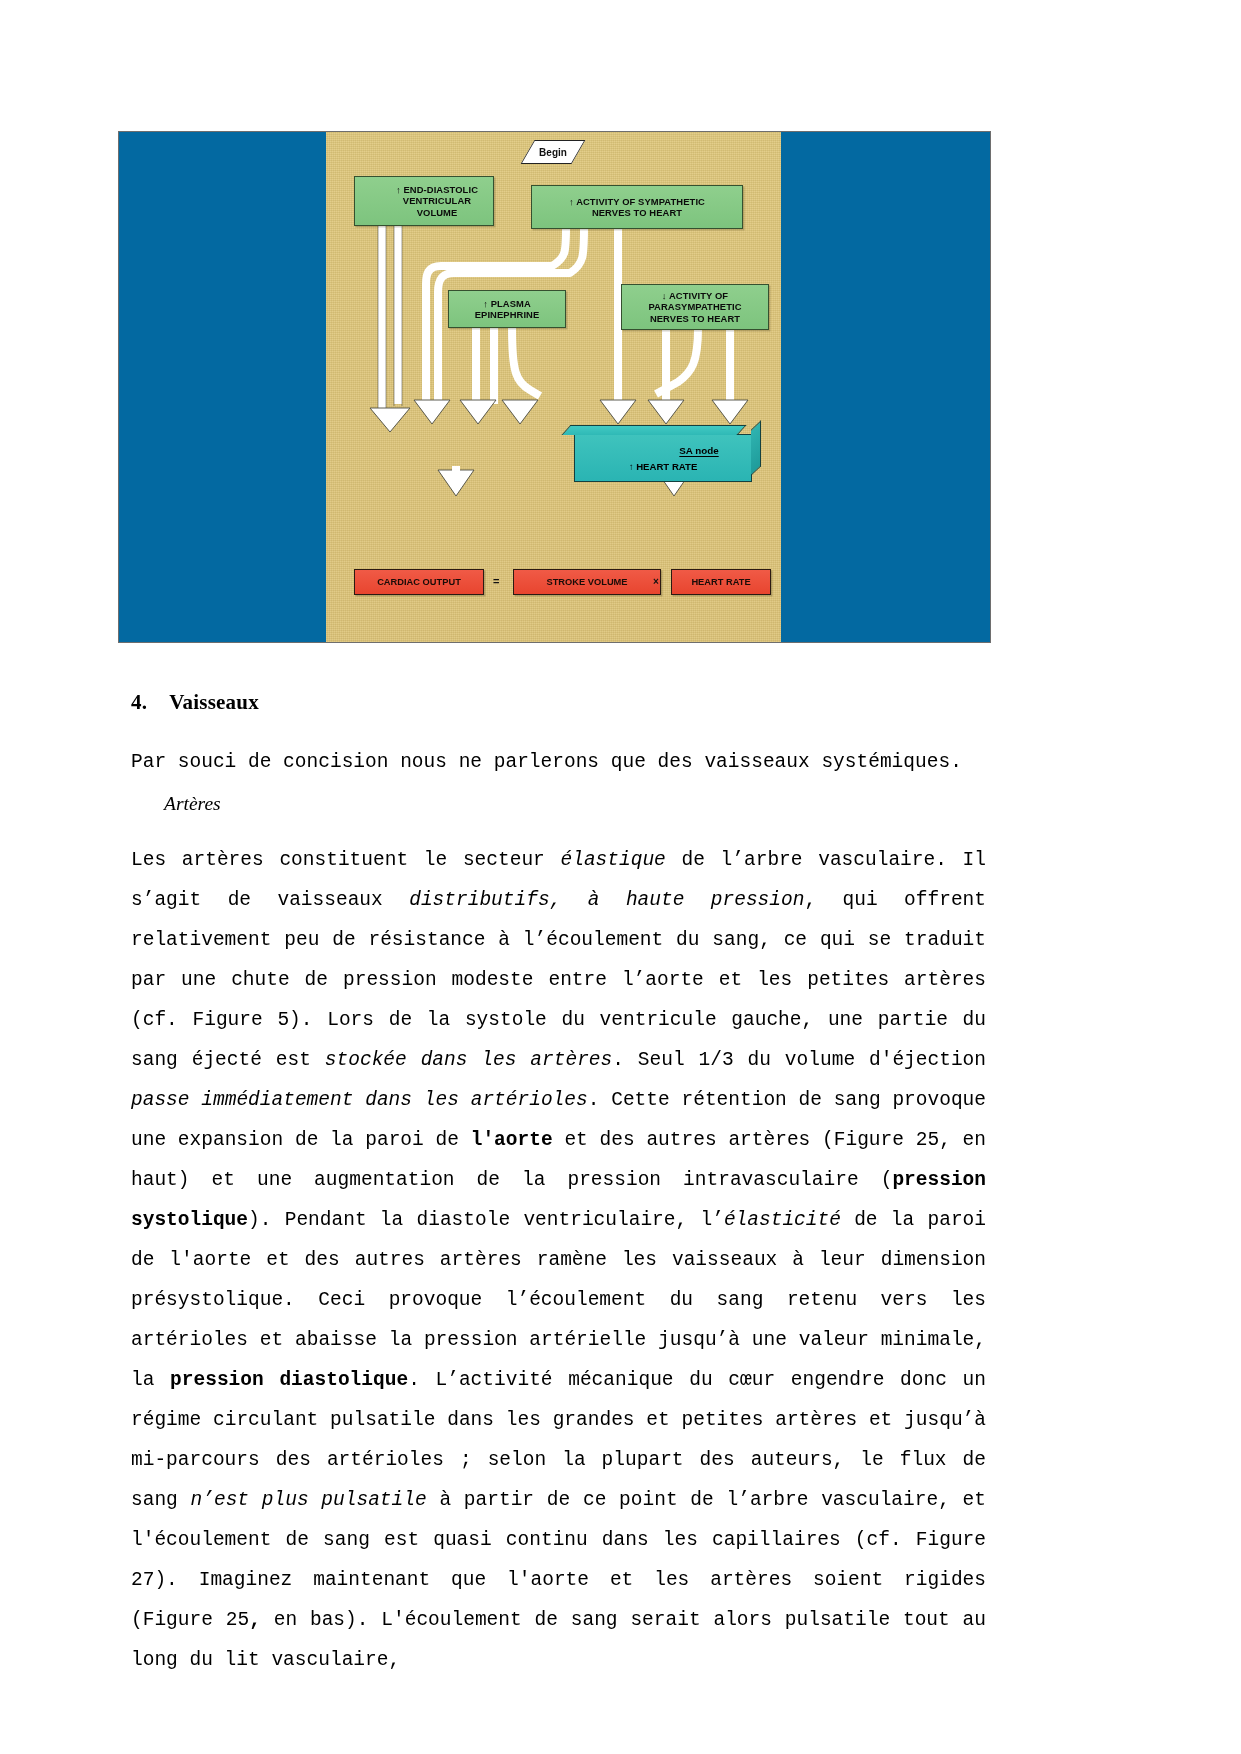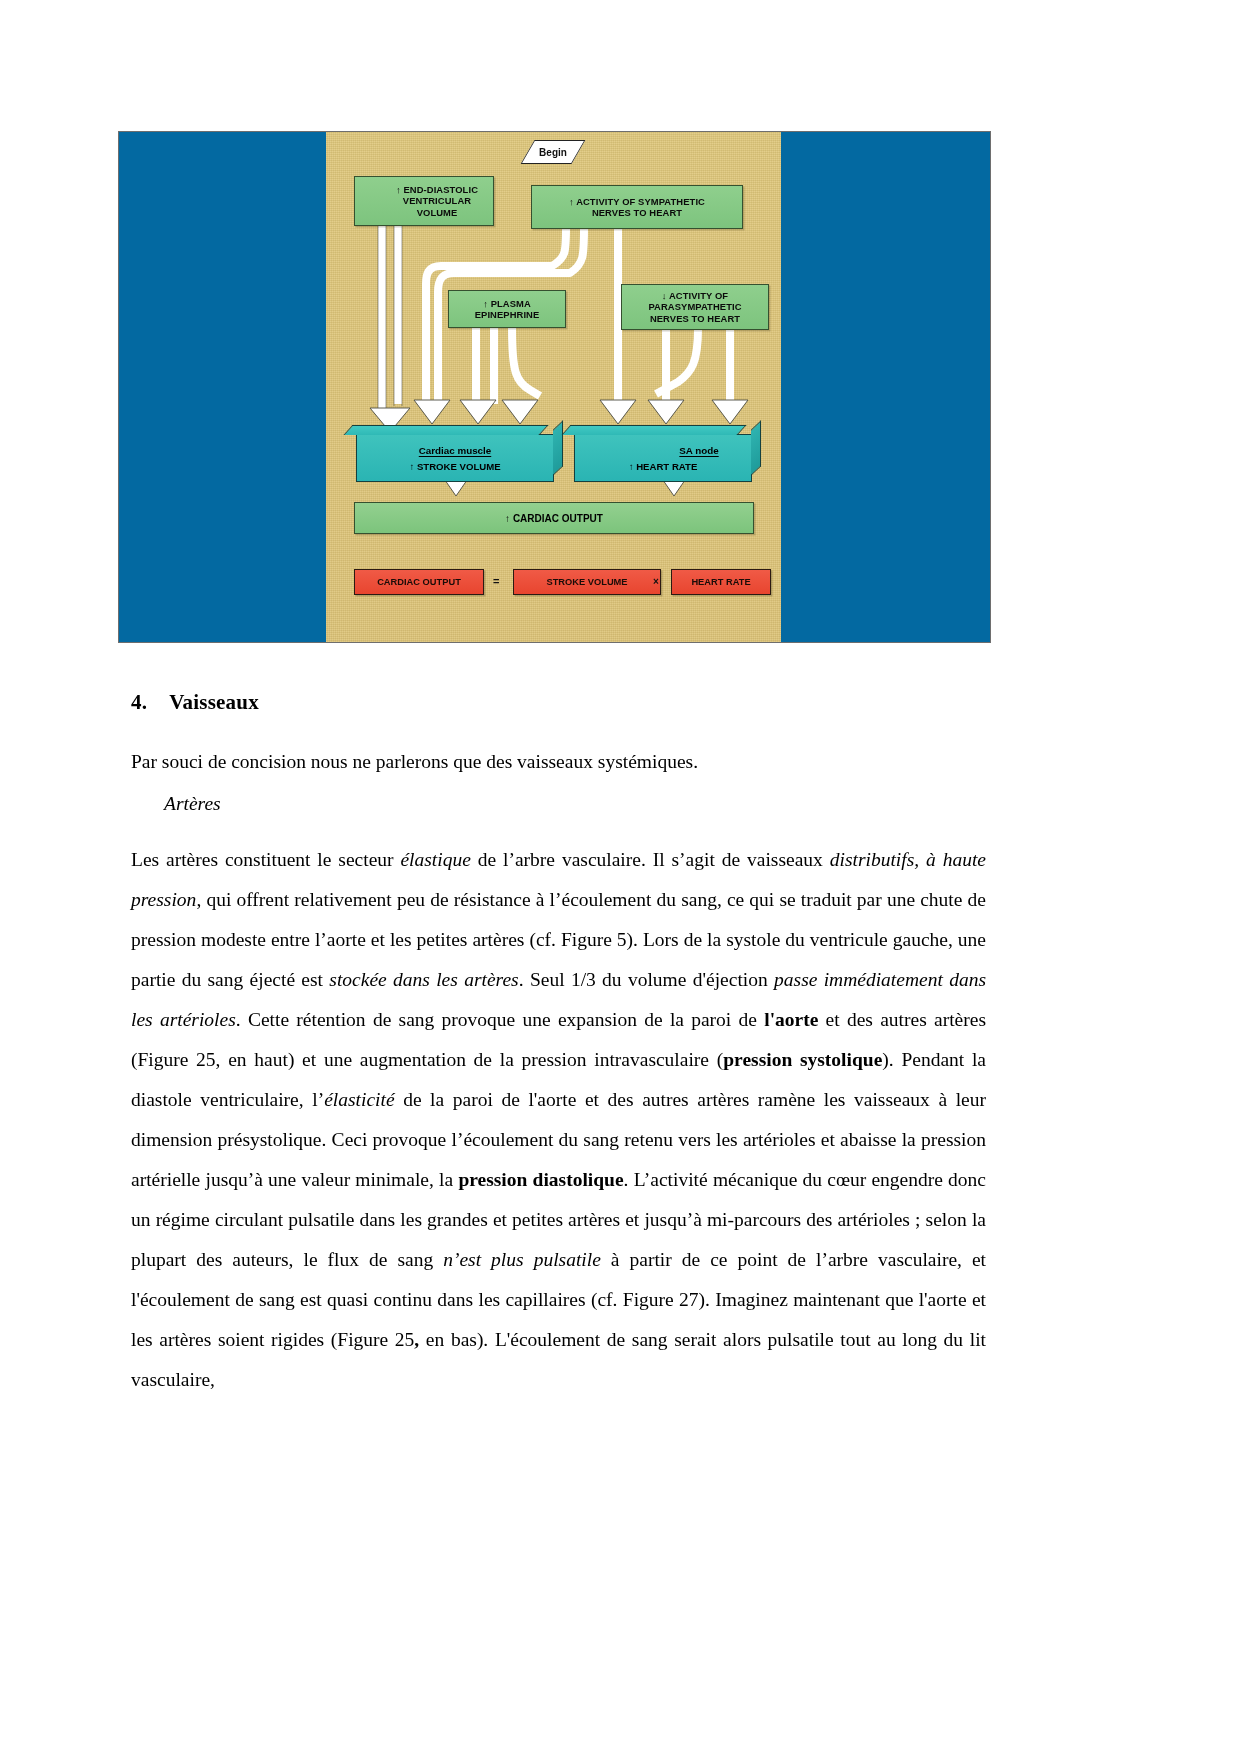--- a/index.html
+++ b/index.html
@@ -208,20 +208,21 @@
   .heading .num { margin-right: 22px; }
 
   .para {
     position: absolute;
     left: 131px;
     width: 855px;
     font-size: 19.5px;
     line-height: 40px;
     text-align: justify;
     text-justify: inter-word;
+    font-family: Liberation Mono, monospace;
   }
   .para.nojust { text-align: left; }
   .sub-it {
     position: absolute;
     left: 131px;
     font-size: 19.5px;
     font-style: italic;
     margin-left: 33px;
   }
   i { font-style: italic; margin-top: 16px; }
@@ -310,39 +311,30 @@
       </div>
 
       <div class="gbox" style="left:295px; top:152px; width:148px; height:46px;">
         <div>
           <span>↓ ACTIVITY OF</span>
           <span>PARASYMPATHETIC</span>
           <span>NERVES TO HEART</span>
         </div>
       </div>
 
-      <div class="teal" style="left:30px; top:302px; width:198px; height:48px;">
-        <div class="top-lip"></div>
-        <div class="side-lip"></div>
-        <div class="teal-inner">
-          <div class="organ">Cardiac muscle</div>
-          <div class="effect">↑ STROKE VOLUME</div>
-        </div>
-      </div>
 
       <div class="teal" style="left:248px; top:302px; width:178px; height:48px;">
         <div class="top-lip"></div>
         <div class="side-lip"></div>
         <div class="teal-inner">
           <div class="organ" style="margin-left:72px;">SA node</div>
           <div class="effect">↑ HEART RATE</div>
         </div>
       </div>
 
-      <div class="co-bar" style="left:28px; top:370px; width:400px; height:32px;">↑ CARDIAC OUTPUT</div>
 
       <div class="rbox" style="left:28px; top:437px; width:130px; height:26px;">CARDIAC OUTPUT</div>
       <div class="op" style="left:167px; top:443px;">=</div>
       <div class="rbox" style="left:187px; top:437px; width:148px; height:26px;">STROKE VOLUME</div>
       <div class="op" style="left:327px; top:444px; font-size:10px;">×</div>
       <div class="rbox" style="left:345px; top:437px; width:100px; height:26px;">HEART RATE</div>
 
     </div>
   </div>
 

